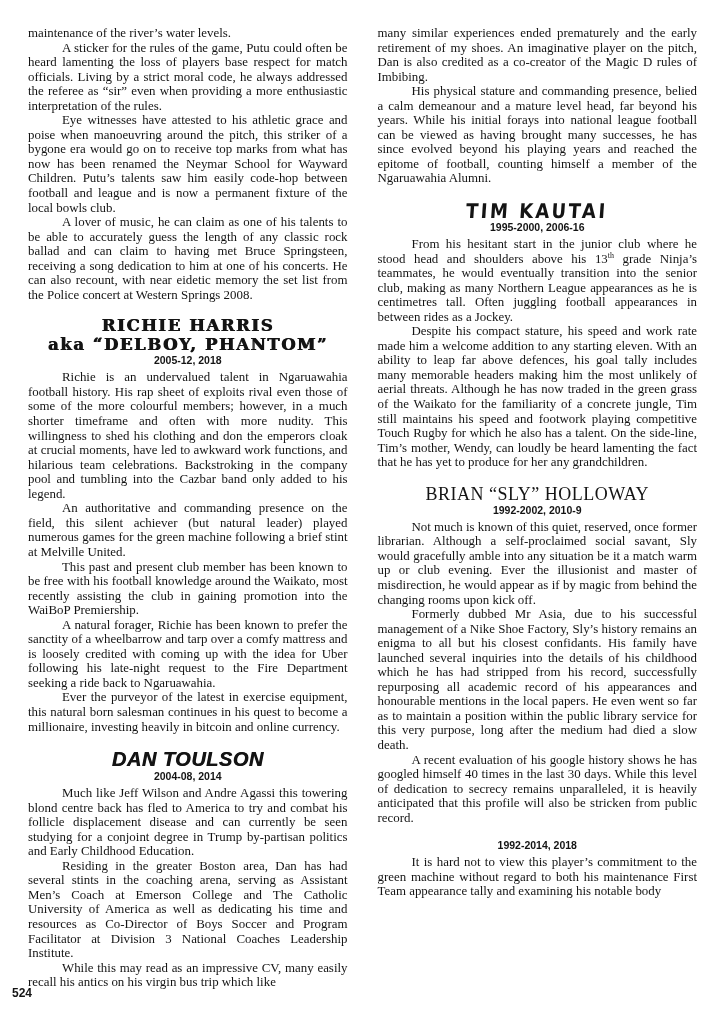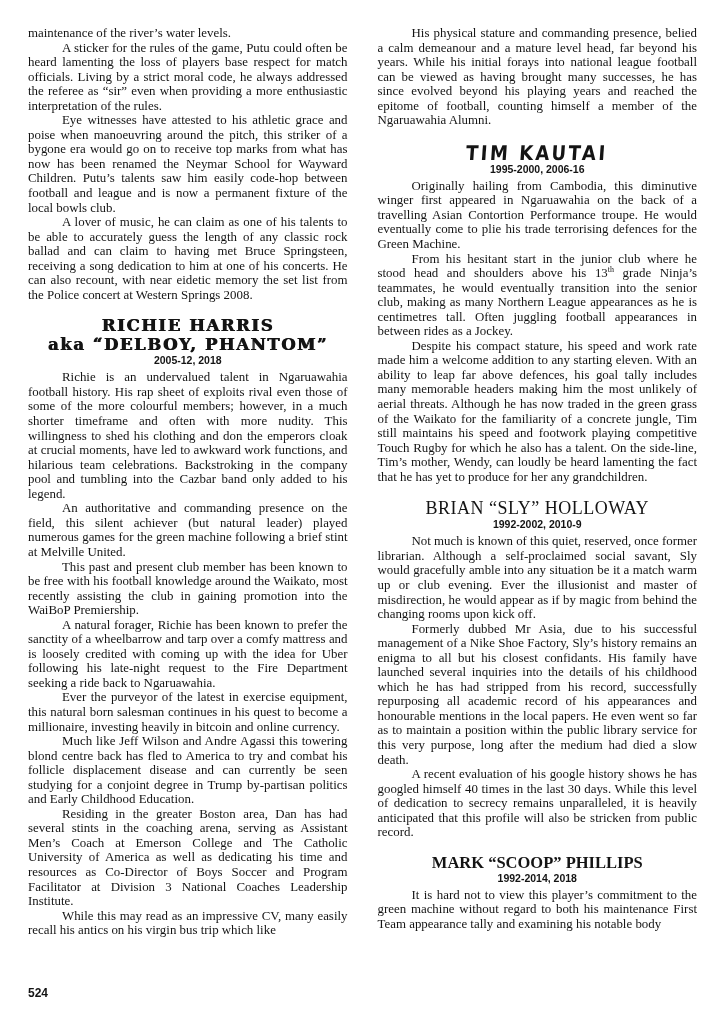--- a/index.html
+++ b/index.html
@@ -64,21 +64,21 @@
     letter-spacing: 0.5px;
   }
   .h-mark {
     font-family: "Liberation Serif", serif;
     font-weight: bold;
     font-size: 16.5px;
     line-height: 18px;
   }
   .page-number {
     position: absolute;
-    left: 28px;
+    left: 12px;
     top: 986px;
     font-family: "Liberation Sans", sans-serif;
     font-weight: bold;
     font-size: 12px;
   }
 </style>
 </head>
 <body>
 
 <div class="page">
@@ -94,46 +94,49 @@
         <div class="h-funky">RICHIE HARRIS</div>
         <div class="h-funky">aka “DELBOY, PHANTOM”</div>
         <div class="h-dates">2005-12, 2018</div>
       </div>
       <p class="indent">Richie is an undervalued talent in Ngaruawahia football history. His rap sheet of exploits rival even those of some of the more colourful members; however, in a much shorter timeframe and often with more nudity. This willingness to shed his clothing and don the emperors cloak at crucial moments, have led to awkward work functions, and hilarious team celebrations. Backstroking in the company pool and tumbling into the Cazbar band only added to his legend.</p>
       <p class="indent">An authoritative and commanding presence on the field, this silent achiever (but natural leader) played numerous games for the green machine following a brief stint at Melville United.</p>
       <p class="indent">This past and present club member has been known to be free with his football knowledge around the Waikato, most recently assisting the club in gaining promotion into the WaiBoP Premiership.</p>
       <p class="indent">A natural forager, Richie has been known to prefer the sanctity of a wheelbarrow and tarp over a comfy mattress and is loosely credited with coming up with the idea for Uber following his late-night request to the Fire Department seeking a ride back to Ngaruawahia.</p>
       <p class="indent">Ever the purveyor of the latest in exercise equipment, this natural born salesman continues in his quest to become a millionaire, investing heavily in bitcoin and online currency.</p>
 
+      <div class="heading-block">
+        <div class="h-dan">DAN TOULSON</div>
+        <div class="h-dates">2004-08, 2014</div>
+      </div>
       <p class="indent">Much like Jeff Wilson and Andre Agassi this towering blond centre back has fled to America to try and combat his follicle displacement disease and can currently be seen studying for a conjoint degree in Trump by-partisan politics and Early Childhood Education.</p>
       <p class="indent">Residing in the greater Boston area, Dan has had several stints in the coaching arena, serving as Assistant Men’s Coach at Emerson College and The Catholic University of America as well as dedicating his time and resources as Co-Director of Boys Soccer and Program Facilitator at Division 3 National Coaches Leadership Institute.</p>
       <p class="indent">While this may read as an impressive CV, many easily recall his antics on his virgin bus trip which like</p>
     </div>
 
     <div class="col">
+      <p>many similar experiences ended prematurely and the early retirement of my shoes. An imaginative player on the pitch, Dan is also credited as a co-creator of the Magic D rules of Imbibing.</p>
       <p class="indent">His physical stature and commanding presence, belied a calm demeanour and a mature level head, far beyond his years. While his initial forays into national league football can be viewed as having brought many successes, he has since evolved beyond his playing years and reached the epitome of football, counting himself a member of the Ngaruawahia Alumni.</p>
 
       <div class="heading-block">
         <div><span class="h-tim">TIM KAUTAI</span></div>
         <div class="h-dates">1995-2000, 2006-16</div>
       </div>
-      <p class="indent">Originally hailing from Cambodia, this diminutive winger first appeared in Ngaruawahia on the back of a travelling Asian Contortion Performance troupe. He would eventually come to plie his trade terrorising defences for the Green Machine.</p>
       <p class="indent"><span>From his hesitant start in the junior club where he stood head and shoulders above his 13</span><sup class="ord">th</sup><span> grade Ninja’s teammates, he would eventually transition into the senior club, making as many Northern League appearances as he is centimetres tall. Often juggling football appearances in between rides as a Jockey.</span></p>
       <p class="indent">Despite his compact stature, his speed and work rate made him a welcome addition to any starting eleven. With an ability to leap far above defences, his goal tally includes many memorable headers making him the most unlikely of aerial threats.  Although he has now traded in the green grass of the Waikato for the familiarity of a concrete jungle, Tim still maintains his speed and footwork playing competitive Touch Rugby for which he also has a talent. On the side-line, Tim’s mother, Wendy, can loudly be heard lamenting the fact that he has yet to produce for her any grandchildren.</p>
 
       <div class="heading-block">
         <div class="h-brian">BRIAN “SLY” HOLLOWAY</div>
         <div class="h-dates">1992-2002, 2010-9</div>
       </div>
       <p class="indent">Not much is known of this quiet, reserved, once former librarian. Although a self-proclaimed social savant, Sly would gracefully amble into any situation be it a match warm up or club evening. Ever the illusionist and master of misdirection, he would appear as if by magic from behind the changing rooms upon kick off.</p>
       <p class="indent">Formerly dubbed Mr Asia, due to his successful management of a Nike Shoe Factory, Sly’s history remains an enigma to all but his closest confidants. His family have launched several inquiries into the details of his childhood which he has had stripped from his record, successfully repurposing all academic record of his appearances and honourable mentions in the local papers. He even went so far as to maintain a position within the public library service for this very purpose, long after the medium had died a slow death.</p>
       <p class="indent">A recent evaluation of his google history shows he has googled himself 40 times in the last 30 days. While this level of dedication to secrecy remains unparalleled, it is heavily anticipated that this profile will also be stricken from public record.</p>
 
       <div class="heading-block">
-        <div class="h-mark">MARK “SCOOP” PHILLIPS</div>
         <div class="h-dates">1992-2014, 2018</div>
       </div>
       <p class="indent">It is hard not to view this player’s commitment to the green machine without regard to both his maintenance First Team appearance tally and examining his notable body</p>
     </div>
   </div>
 
   <div class="page-number">524</div>
 </div>
 
 </body></html>

